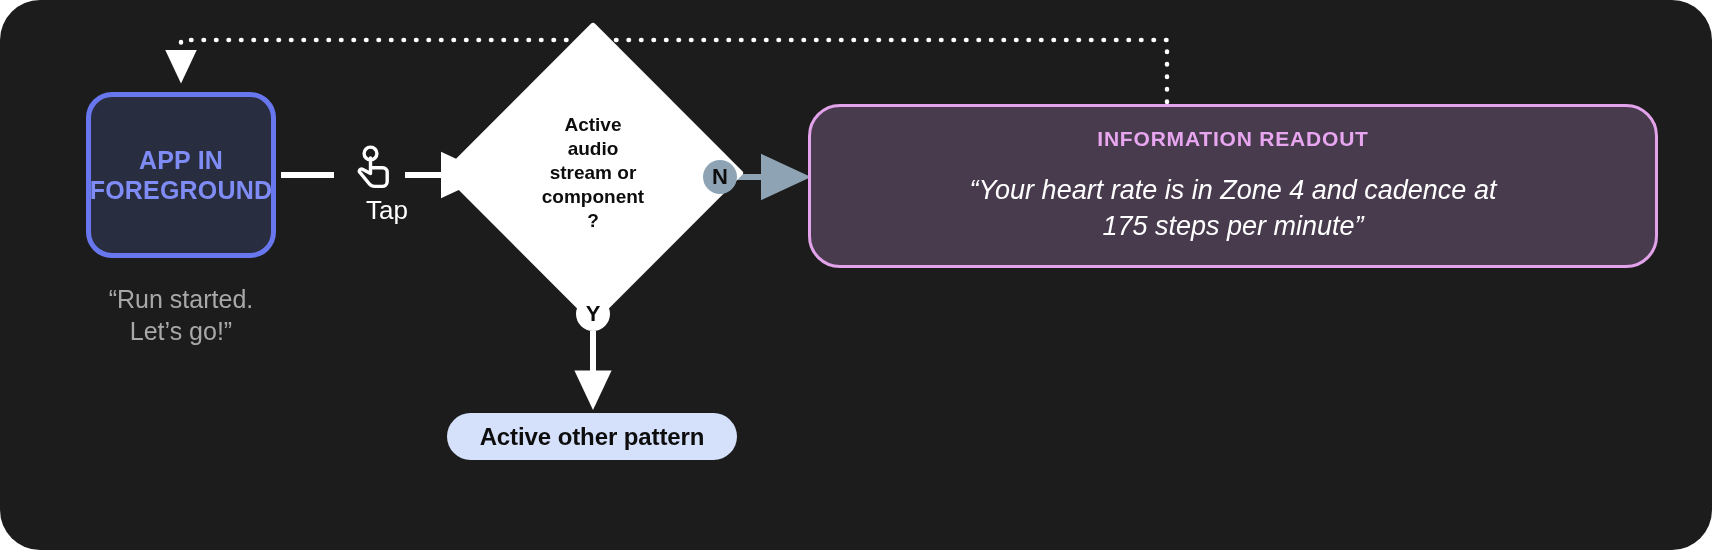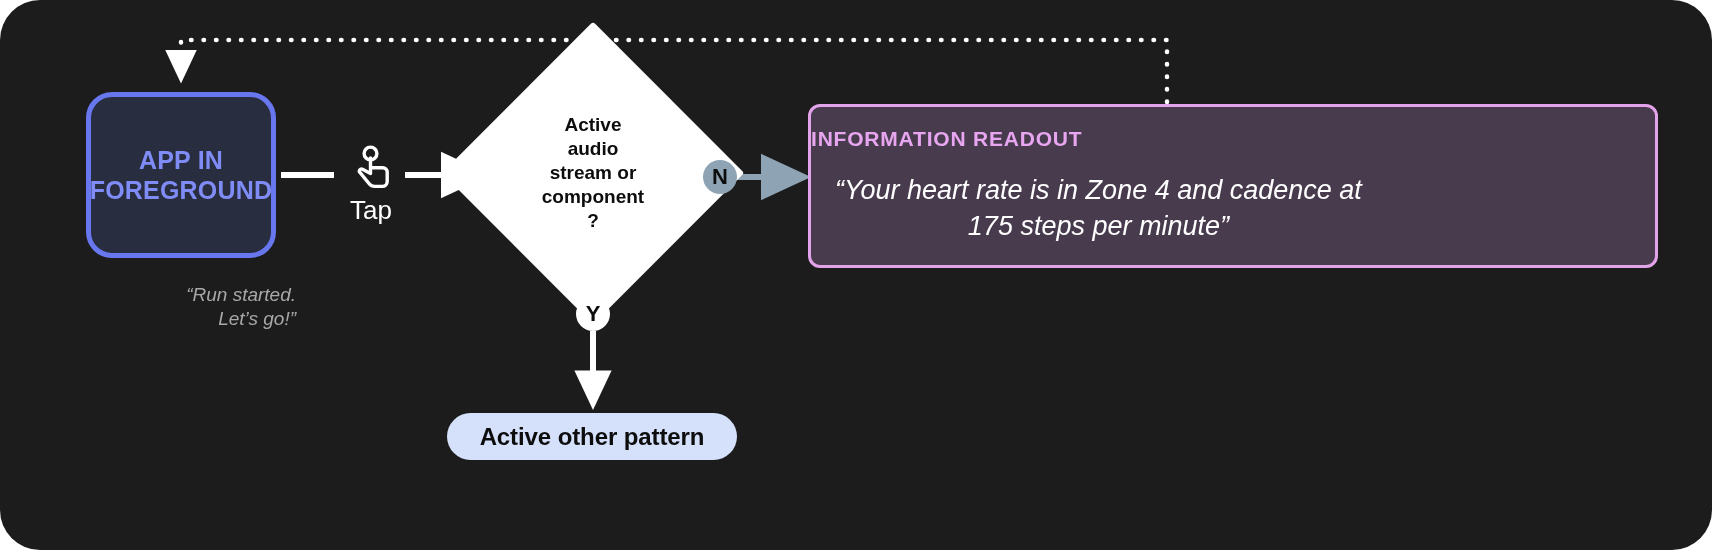--- a/index.html
+++ b/index.html
@@ -52,35 +52,34 @@
     line-height: 1.22;
     text-align: center;
     letter-spacing: 0.2px;
     white-space: pre-line;
   }
   #app-caption {
     position: absolute;
     left: 66px;
     top: 283px;
     width: 230px;
-    text-align: right;
+    text-align: center;
     color: #a8a8a8;
-    font-size: 19px;
-    font-style: italic;
+    font-size: 25px;
     line-height: 1.28;
     white-space: pre-line;
   }
 
   
   #tap-group {
     position: absolute;
     left: 334px;
     top: 145px;
     width: 74px;
-    text-align: center;
+    text-align: right;
   }
   #tap-icon {
     display: block;
     margin: 0 auto;
     width: 42px;
     height: 48px;
   }
   #tap-label {
     margin-top: 4px;
     color: #ffffff;
@@ -151,24 +150,24 @@
   
   #readout-panel {
     position: absolute;
     left: 808px;
     top: 104px;
     width: 850px;
     height: 164px;
     box-sizing: border-box;
     background: #483b4e;
     border: 3px solid #e3a3ea;
-    border-radius: 12px;
+    border-radius: 32px;
     display: flex;
     flex-direction: column;
-    align-items: flex-start;
+    align-items: center;
     justify-content: center;
   }
   #readout-title {
     color: #e9a6f0;
     font-size: 21px;
     font-weight: bold;
     letter-spacing: 0.8px;
     margin-bottom: 22px;
   }
   #readout-message {

